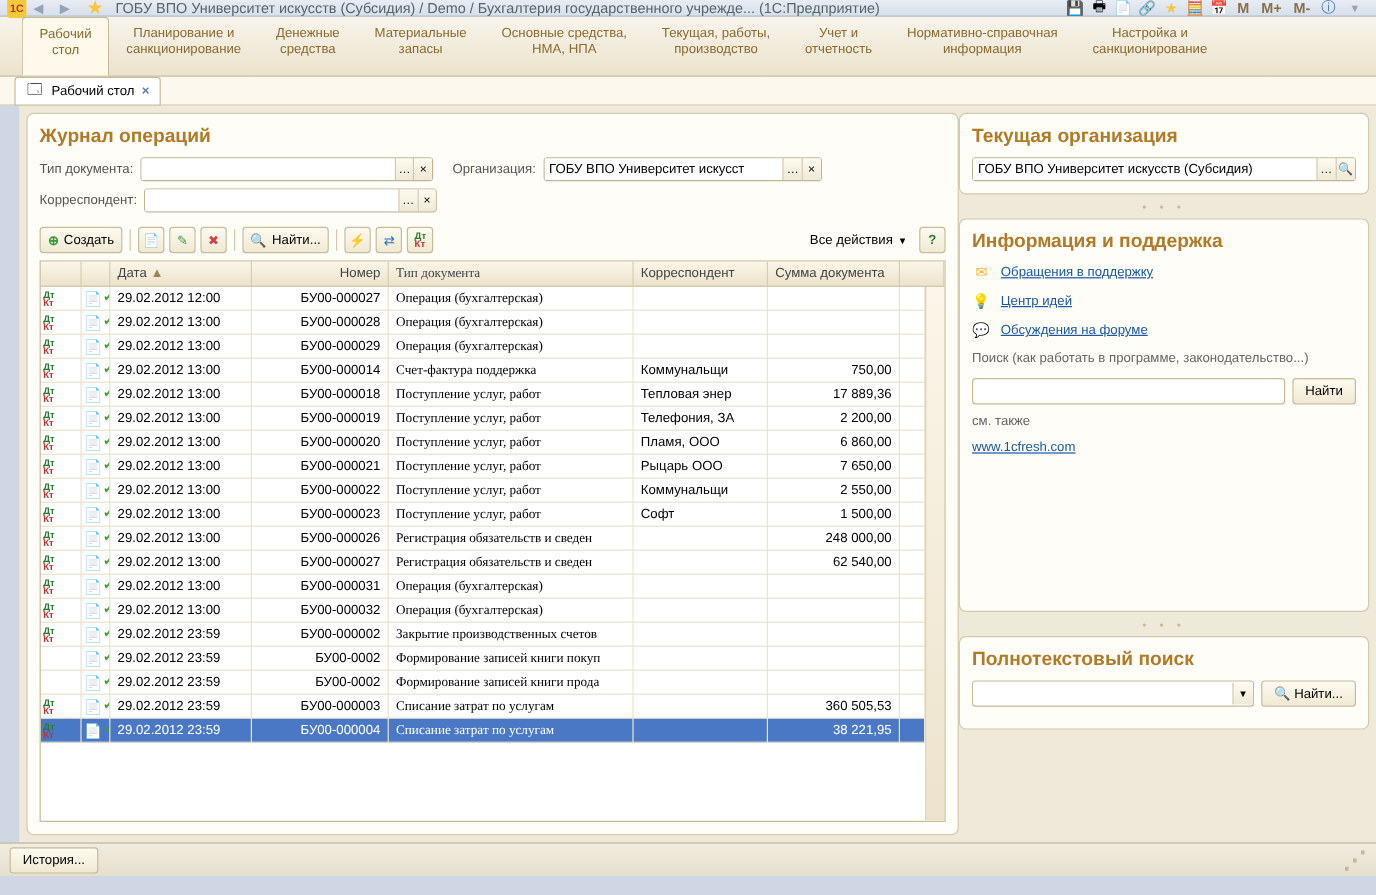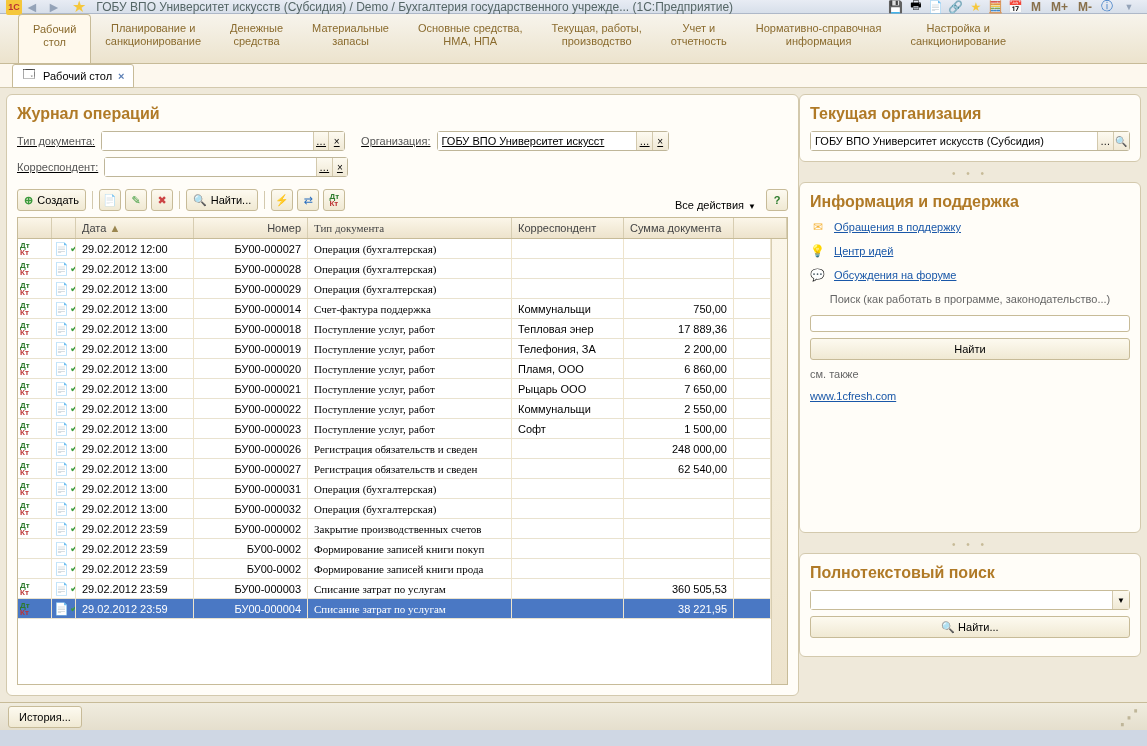--- a/index.html
+++ b/index.html
@@ -68,33 +68,34 @@
   align-items:center;
   gap:6px;
 }
 .sub-tab .x { color:#5a7eb5; cursor:pointer; font-weight:bold;}
 .workspace {
   display:flex;
   height: calc(746px - 30px - 50px - 24px - 28px);
   background:#efe9da;
   padding:6px;
   gap:0;
+  margin-left:16px;
 }
 .panel {
   background:#fffdf8;
   border:1px solid #d3c9ad;
   border-radius:6px;
   padding:10px;
 }
 .left-panel { flex:1; display:flex; flex-direction:column; }
 .right-col { width:342px; display:flex; flex-direction:column; gap:6px; }
 .panel h2 {
   color:#b07a27; font-size:16px; font-weight:bold; margin-bottom:8px;
 }
-.filter-row { display:flex; align-items:center; margin-bottom:6px; gap:6px;text-decoration:underline;}
+.filter-row { display:flex; align-items:center; margin-bottom:6px; gap:6px;}
 .filter-label { color:#555;}
 .input-combo {
   display:flex; align-items:center; height:20px;
   border:1px solid #bfb699; background:#fff; border-radius:3px;
 }
 .input-combo input { border:none; height:18px; font-size:11px; padding:0 4px; outline:none; width:100%;}
 .input-btn { width:18px; height:18px; border-left:1px solid #d3c9ad; display:flex; align-items:center; justify-content:center; cursor:pointer; background:linear-gradient(#fdfaf0,#f0e9d5); font-size:10px;}
 .toolbar { display:flex; align-items:center; gap:4px; margin:6px 0; }
 .tbtn { height:22px; padding:0 6px; border:1px solid #c7bb98; border-radius:3px; background:linear-gradient(#fdfaf0,#f0e9d3); display:flex; align-items:center; gap:4px; cursor:pointer; font-size:11px;}
 .tbtn-icon { width:22px; justify-content:center; padding:0;}
@@ -115,21 +116,21 @@
 .col-ico{width:34px;} .col-ico2{width:24px;} .col-date{width:118px;} .col-num{width:114px; text-align:right;} .col-type{width:204px;font-family:Liberation Serif, serif;} .col-korr{width:112px;} .col-sum{width:110px;}
 
 .dtKt { font-size:8px; line-height:7px; font-weight:bold; }
 .dtKt .dt{ color:#2b7a2b;} .dtKt .kt{ color:#b33;}
 .doc-ico { color:#d4a544; font-size:12px;}
 .chk-ico { color:#3a9a3a; font-size:10px;}
 
 .right-panel-small h2{ font-size:16px;}
 .link { color:#1957a8; text-decoration:underline; cursor:pointer;}
 .icon-row { display:flex; align-items:center; gap:8px; margin-bottom:8px;}
-.search-row { display:flex; gap:6px; margin-bottom:8px;flex-direction:column;}
+.search-row { display:flex; gap:6px; margin-bottom:8px;}
 .search-input { flex:1; border:1px solid #c7bb98; border-radius:3px; height:22px; padding:0 4px;}
 .btn { height:22px; padding:0 10px; border:1px solid #c7bb98; border-radius:3px; background:linear-gradient(#fdfaf0,#f0e9d3); cursor:pointer; font-size:11px;}
 .sm-text{ color:#666; margin-bottom:10px;}
 .ft-select{ flex:1; border:1px solid #c7bb98; border-radius:3px; height:22px;}
 .status-bar { background:linear-gradient(#f0ecdf,#e5dfcd); height:28px; display:flex; align-items:center; padding:0 8px; border-top:1px solid #c7bb98;}
 .grip { margin-left:auto; font-size:20px; color:#bfb699; font-weight:bold;}
 .dot-sep{ text-align:center; color:#c7bb98; font-size:10px; letter-spacing:4px; height:8px;}
 .scrollbar-stub{ width:16px; background:linear-gradient(#fbf6e9,#ede3cc); border-left:1px solid #d7cdb1;}
 .grid-with-sb{display:flex; flex:1; overflow:hidden;}
 </style>
@@ -254,21 +255,21 @@
       <div class="tbtn tbtn-icon">
           <span style="color:#c44;">⚡</span>
         </div>
       <div class="tbtn tbtn-icon">
           <span style="color:#2a6ebf;">⇄</span>
         </div>
       <div class="tbtn tbtn-icon">
           <span class="dtKt"><span class="dt">Дт</span><br><span class="kt">Кт</span></span>
         </div>
       <div class="spacer"></div>
-      <div class="tbtn" style="border:none;background:none;align-items:flex-end;">
+      <div class="tbtn" style="border:none;background:none;">
         <span>Все действия</span>
         <span style="font-size:8px;">▼</span>
       </div>
       <div class="tbtn tbtn-icon">
           <span style="color:#2a7a2a;font-weight:bold;">?</span>
         </div>
     </div>
 
     <div class="grid">
       <div class="grid-head">
@@ -588,21 +589,21 @@
         <span class="link">Обращения в поддержку</span>
       </div>
       <div class="icon-row">
         <span class="tb-ico" style="color:#f5c73b;">💡</span>
         <span class="link">Центр идей</span>
       </div>
       <div class="icon-row">
         <span class="tb-ico" style="color:#3a9a3a;">💬</span>
         <span class="link">Обсуждения на форуме</span>
       </div>
-      <div class="sm-text" style="margin-top:10px;text-align:center;">Поиск (как работать в программе, законодательство...)</div>
+      <div class="sm-text" style="margin-top:10px;">Поиск (как работать в программе, законодательство...)</div>
       <div class="search-row">
         <input class="search-input" style="">
         <button class="btn">Найти</button>
       </div>
       <div class="sm-text">см. также</div>
       <span class="link">www.1cfresh.com</span>
       <div style="height:120px;"></div>
     </div>
     <div class="dot-sep">• • •</div>
 

